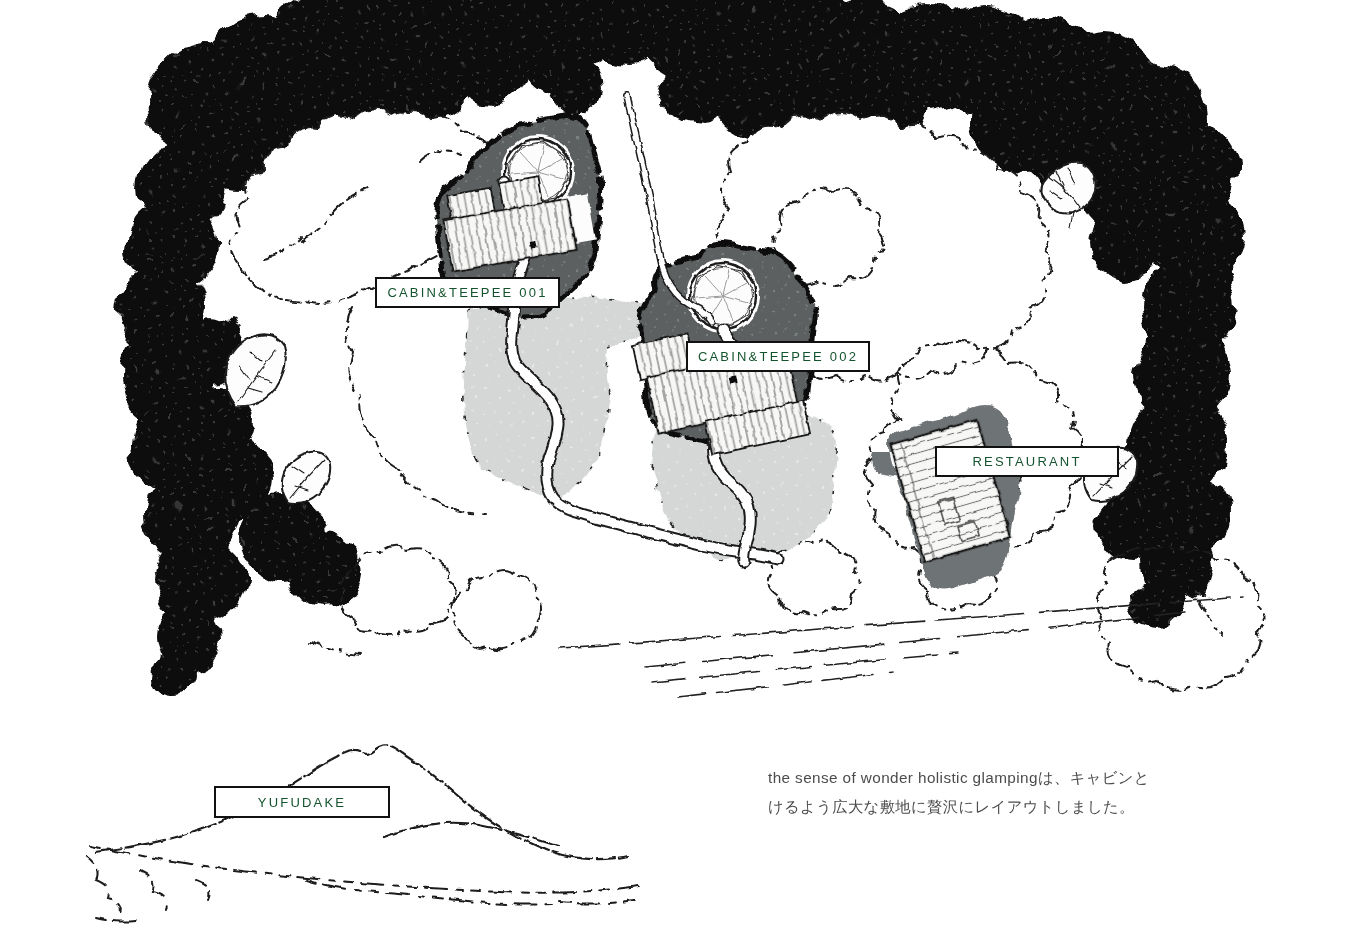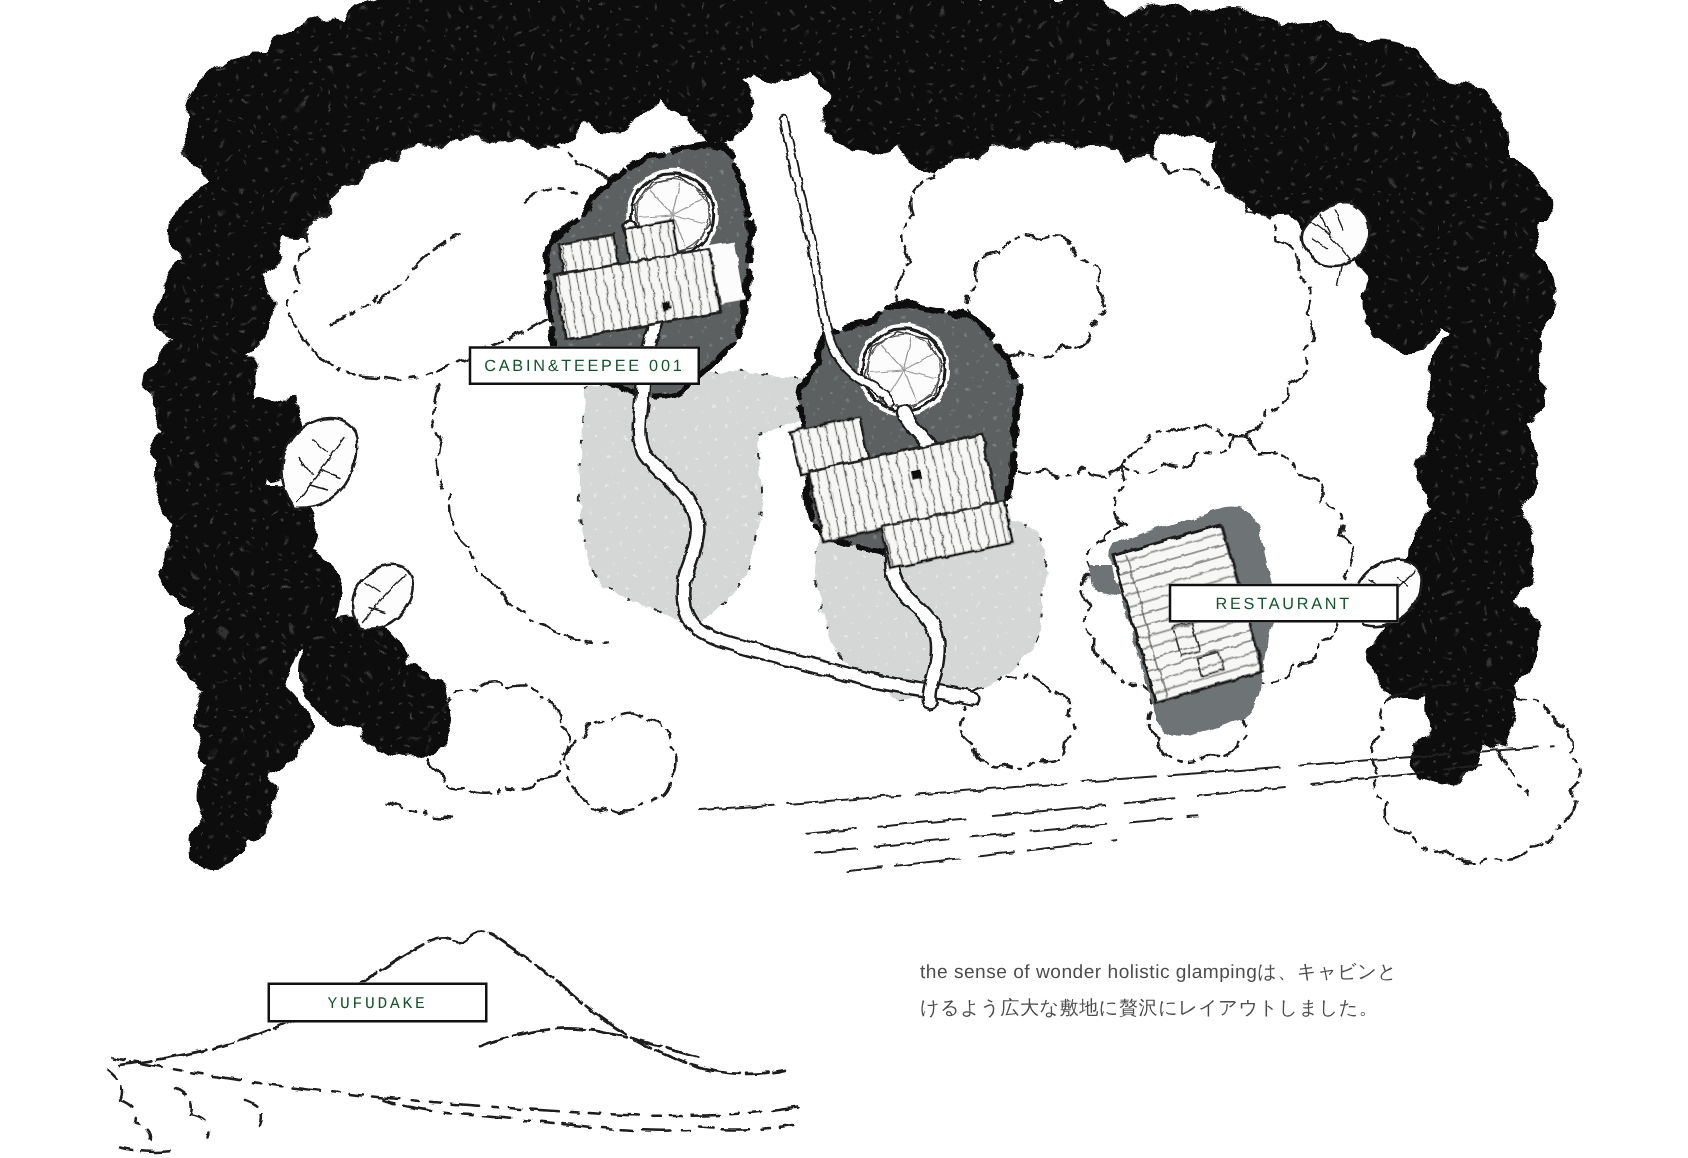--- a/index.html
+++ b/index.html
@@ -14,28 +14,28 @@
     color:#14532d;
     font-size:13px;
     font-weight:500;
     letter-spacing:2.2px;
     display:flex;align-items:center;justify-content:center;
     box-sizing:border-box;
     white-space:nowrap;
   }
   #label-cabin001{left:375px;top:277px;width:185px;height:31px;}
   #label-cabin002{left:686px;top:341px;width:184px;height:31px;}
-  #label-restaurant{left:935px;top:446px;width:184px;height:31px;margin-top:21px;}
-  #label-yufudake{left:214px;top:786px;width:176px;height:32px;font-family:Liberation Mono, monospace;}
+  #label-restaurant{left:935px;top:446px;width:184px;height:31px;}
+  #label-yufudake{left:214px;top:786px;width:176px;height:32px;}
   #description{
     position:absolute;left:736px;top:763px;width:440px;
     color:#4c4c4c;font-size:15.3px;line-height:29px;
     letter-spacing:0.4px;
   }
-  #description div{height:29px;}
+  #description div{height:29px;margin-left:32px;}
 </style>
 </head>
 <body>
 
 <div id="stage">
 <svg width="1350" height="926" viewBox="0 0 1350 926">
   <defs>
     <filter id="rough" x="-15%" y="-15%" width="130%" height="130%">
       <feTurbulence type="fractalNoise" baseFrequency="0.035" numOctaves="3" seed="11" result="n"></feTurbulence>
       <feDisplacementMap in="SourceGraphic" in2="n" scale="22" xChannelSelector="R" yChannelSelector="G"></feDisplacementMap>
@@ -275,20 +275,21 @@
       <path d="M560,902 Q600,906 634,900"></path>
       <path d="M86,856 Q102,868 96,880 Q112,886 108,898 Q124,902 120,914"></path>
       <path d="M140,870 Q158,878 152,892 Q170,896 166,910"></path>
       <path d="M196,880 Q214,886 208,900"></path>
       <path d="M96,918 Q120,924 144,920"></path>
     </g>
   </g>
 </svg>
 
   <div class="map-label" id="label-cabin001">CABIN&amp;TEEPEE 001</div>
+  <div class="map-label" id="label-cabin002">CABIN&amp;TEEPEE 002</div>
   <div class="map-label" id="label-restaurant">RESTAURANT</div>
   <div class="map-label" id="label-yufudake">YUFUDAKE</div>
 
   <div id="description">
     <div>the sense of wonder holistic glampingは、キャビンと</div>
     <div>けるよう広大な敷地に贅沢にレイアウトしました。</div>
   </div>
 </div>
 
 </body></html>

